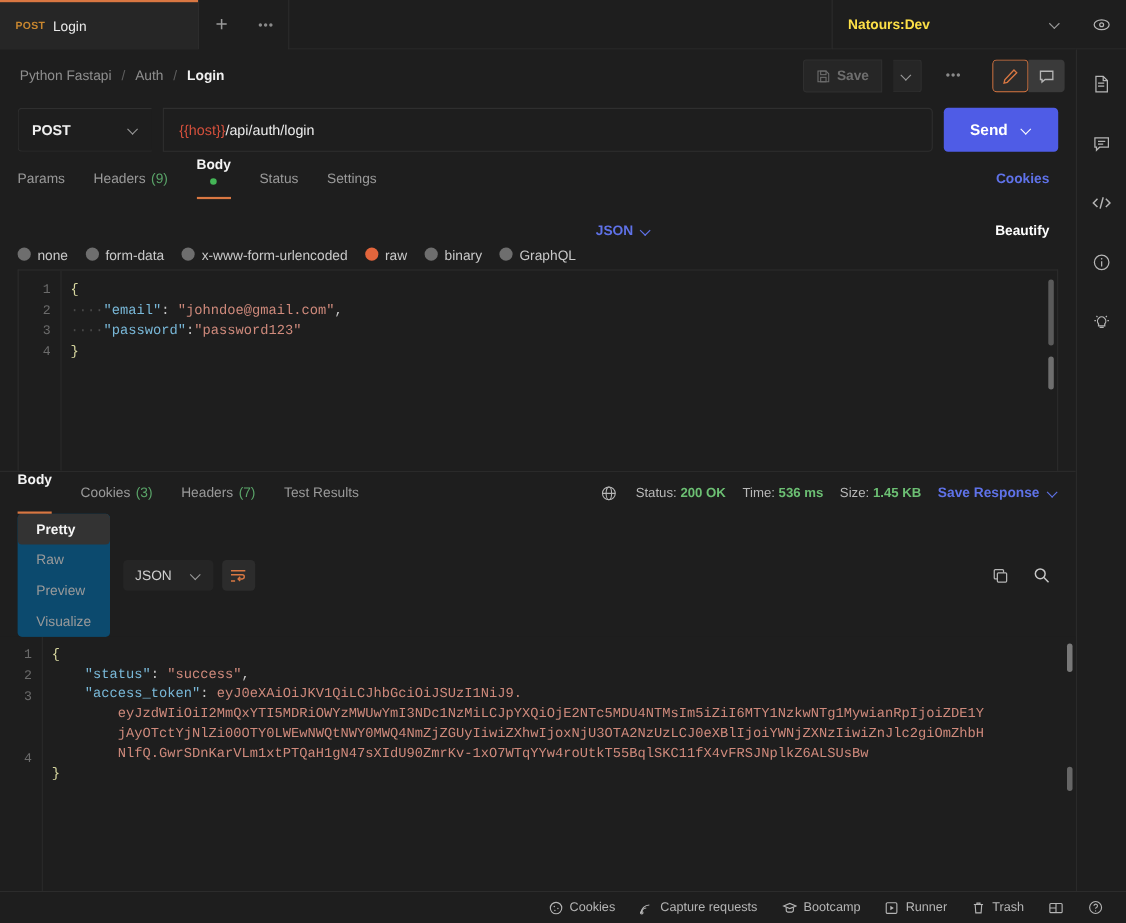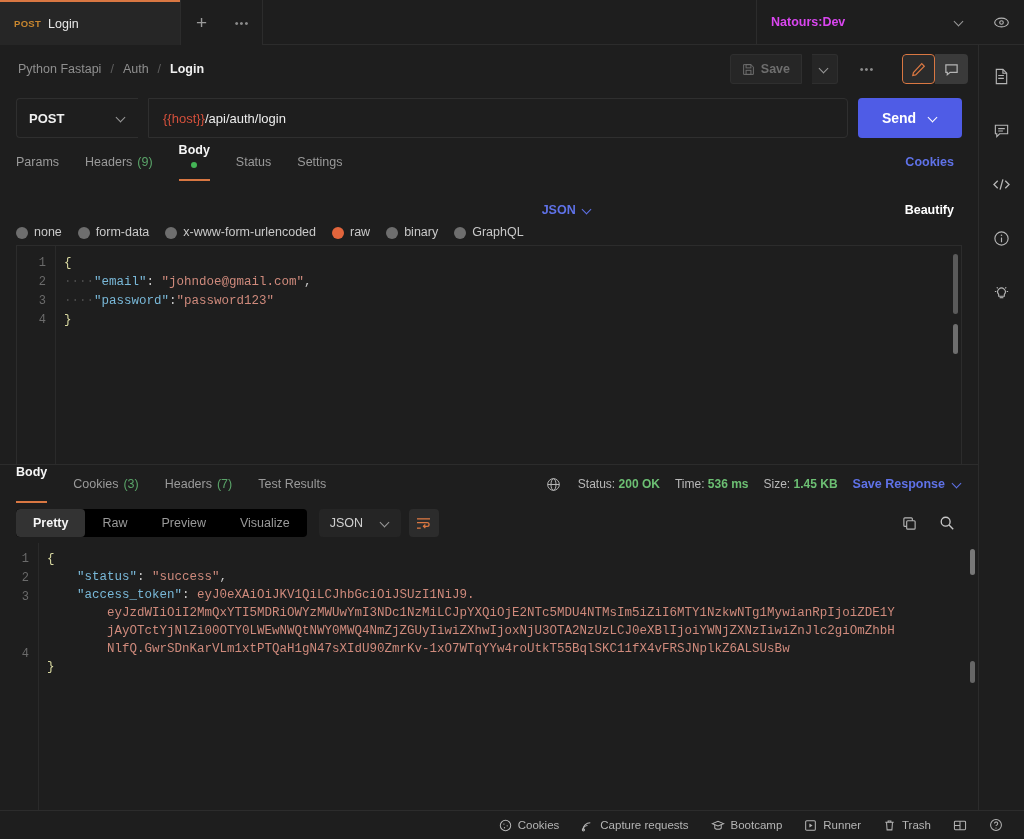--- a/index.html
+++ b/index.html
@@ -27,21 +27,21 @@
     border-left: 1px solid #2c2c2c;
   }
   .tab-dots {
     width: 40px; display: flex; align-items: center; justify-content: center;
     color: #8a8a8a; font-size: 11px; letter-spacing: 1px; cursor: pointer;
   }
   .tabbar-spacer { flex: 1; border-left: 1px solid #2c2c2c; border-bottom: 1px solid #2c2c2c; }
   .env-select {
     width: 222px; display: flex; align-items: center; justify-content: space-between;
     padding: 0 14px; border-left: 1px solid #2c2c2c; border-bottom: 1px solid #2c2c2c;
-    font-size: 12.5px; font-weight: bold; color: #d946ef; cursor: pointer;
+    font-size: 12.5px; font-weight: bold; color: #fde047; cursor: pointer;
   }
   .env-eye {
     width: 46px; display: flex; align-items: center; justify-content: center;
     border-bottom: 1px solid #2c2c2c; cursor: pointer;
   }
   .chev { display: inline-block; width: 9px; height: 9px; position: relative; }
   .chev::after {
     content: ""; position: absolute; left: 0; top: 0;
     width: 6px; height: 6px; border-right: 1.4px solid #9a9a9a; border-bottom: 1.4px solid #9a9a9a;
     transform: rotate(45deg);
@@ -118,21 +118,21 @@
   }
   .rtab:first-child.active::after { left: 0; }
   .rtab .count { color: #5aa469; }
   .dot-green { width: 6px; height: 6px; border-radius: 50%; background: #44b556; display: inline-block; }
   .reqtabs .spring { flex: 1; }
   .cookies-link { color: #5f72e8; font-size: 12.5px; font-weight: bold; cursor: pointer; padding-right: 8px; }
 
   
   .btyperow { display: flex; align-items: center; padding: 0 16px; flex: 0 0 34px; gap: 0; }
   .radio-item {
-    display: flex; align-items: flex-end; gap: 6px; font-size: 12.5px; color: #c9c9c9;
+    display: flex; align-items: flex-start; gap: 6px; font-size: 12.5px; color: #c9c9c9;
     margin-right: 16px; cursor: pointer; margin-top: 44px;
   }
   .radio {
     width: 12px; height: 12px; border-radius: 50%; background: #6e6e6e; flex: 0 0 12px;
   }
   .radio.sel { background: #e2653c; }
   .json-sel {
     display: flex; align-items: center; gap: 7px; color: #5f72e8; font-size: 12.5px;
     font-weight: bold; cursor: pointer; margin-left: 2px;
   }
@@ -171,21 +171,21 @@
     border-top: 1px solid #2c2c2c;
   }
   .resp-head .spring { flex: 1; }
   .meta { display: flex; align-items: center; gap: 15px; font-size: 12px; color: #b9b9b9; }
   .meta .glb { margin-right: 2px; display: flex; align-items: center; }
   .meta .val { color: #6cbf73; font-weight: bold; }
   .save-resp { color: #5f72e8; font-size: 12.5px; font-weight: bold; cursor: pointer; display: flex; align-items: center; gap: 8px; }
   .save-resp .chev::after { border-color: #5f72e8; }
 
   .resp-toolbar { flex: 0 0 40px; display: flex; align-items: center; padding: 0 16px; gap: 8px; }
-  .seg { display: flex; background: #000000; border-radius: 4px; overflow: hidden; }
+  .seg { display: flex; background: #0c4a6e; border-radius: 4px; overflow: hidden; flex-direction: column; }
   .seg-btn {
     padding: 0 17px; height: 28px; display: flex; align-items: center;
     font-size: 12.5px; color: #9a9a9a; cursor: pointer;
   }
   .seg-btn.active { background: #333333; color: #f5f5f5; font-weight: bold; border-radius: 4px; }
   .json-box {
     display: flex; align-items: center; justify-content: space-between; gap: 10px;
     height: 28px; padding: 0 11px; background: #252525; border-radius: 4px;
     font-size: 12.5px; color: #d0d0d0; cursor: pointer; min-width: 82px; margin-left: 4px;
   }

